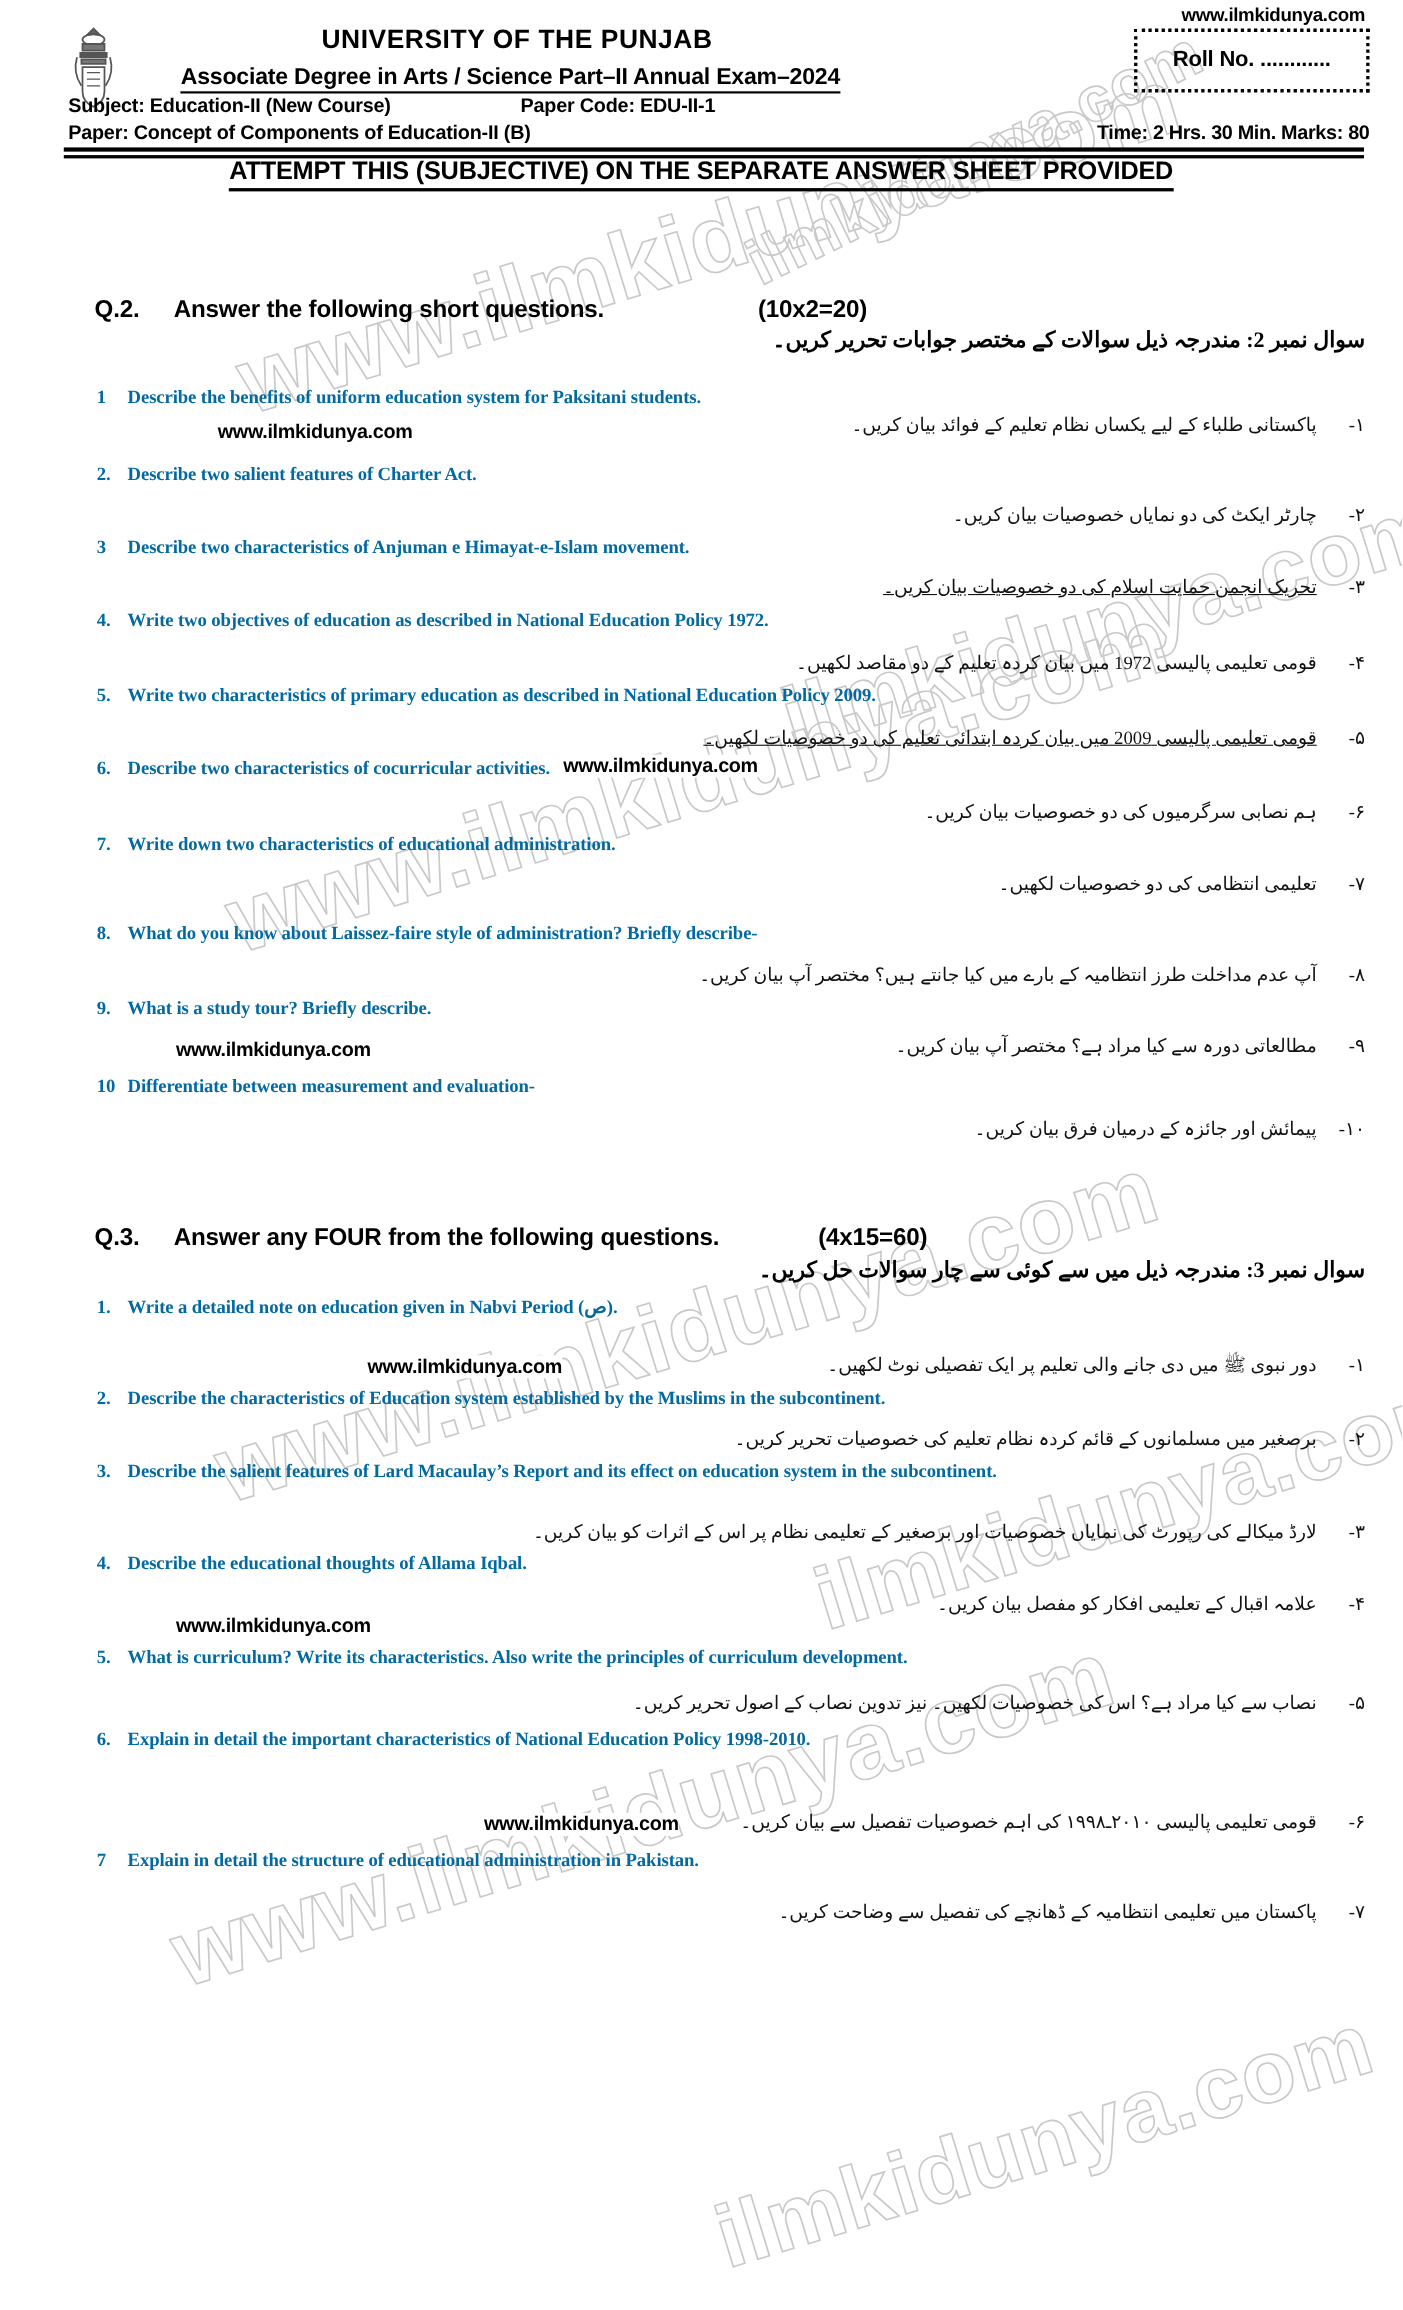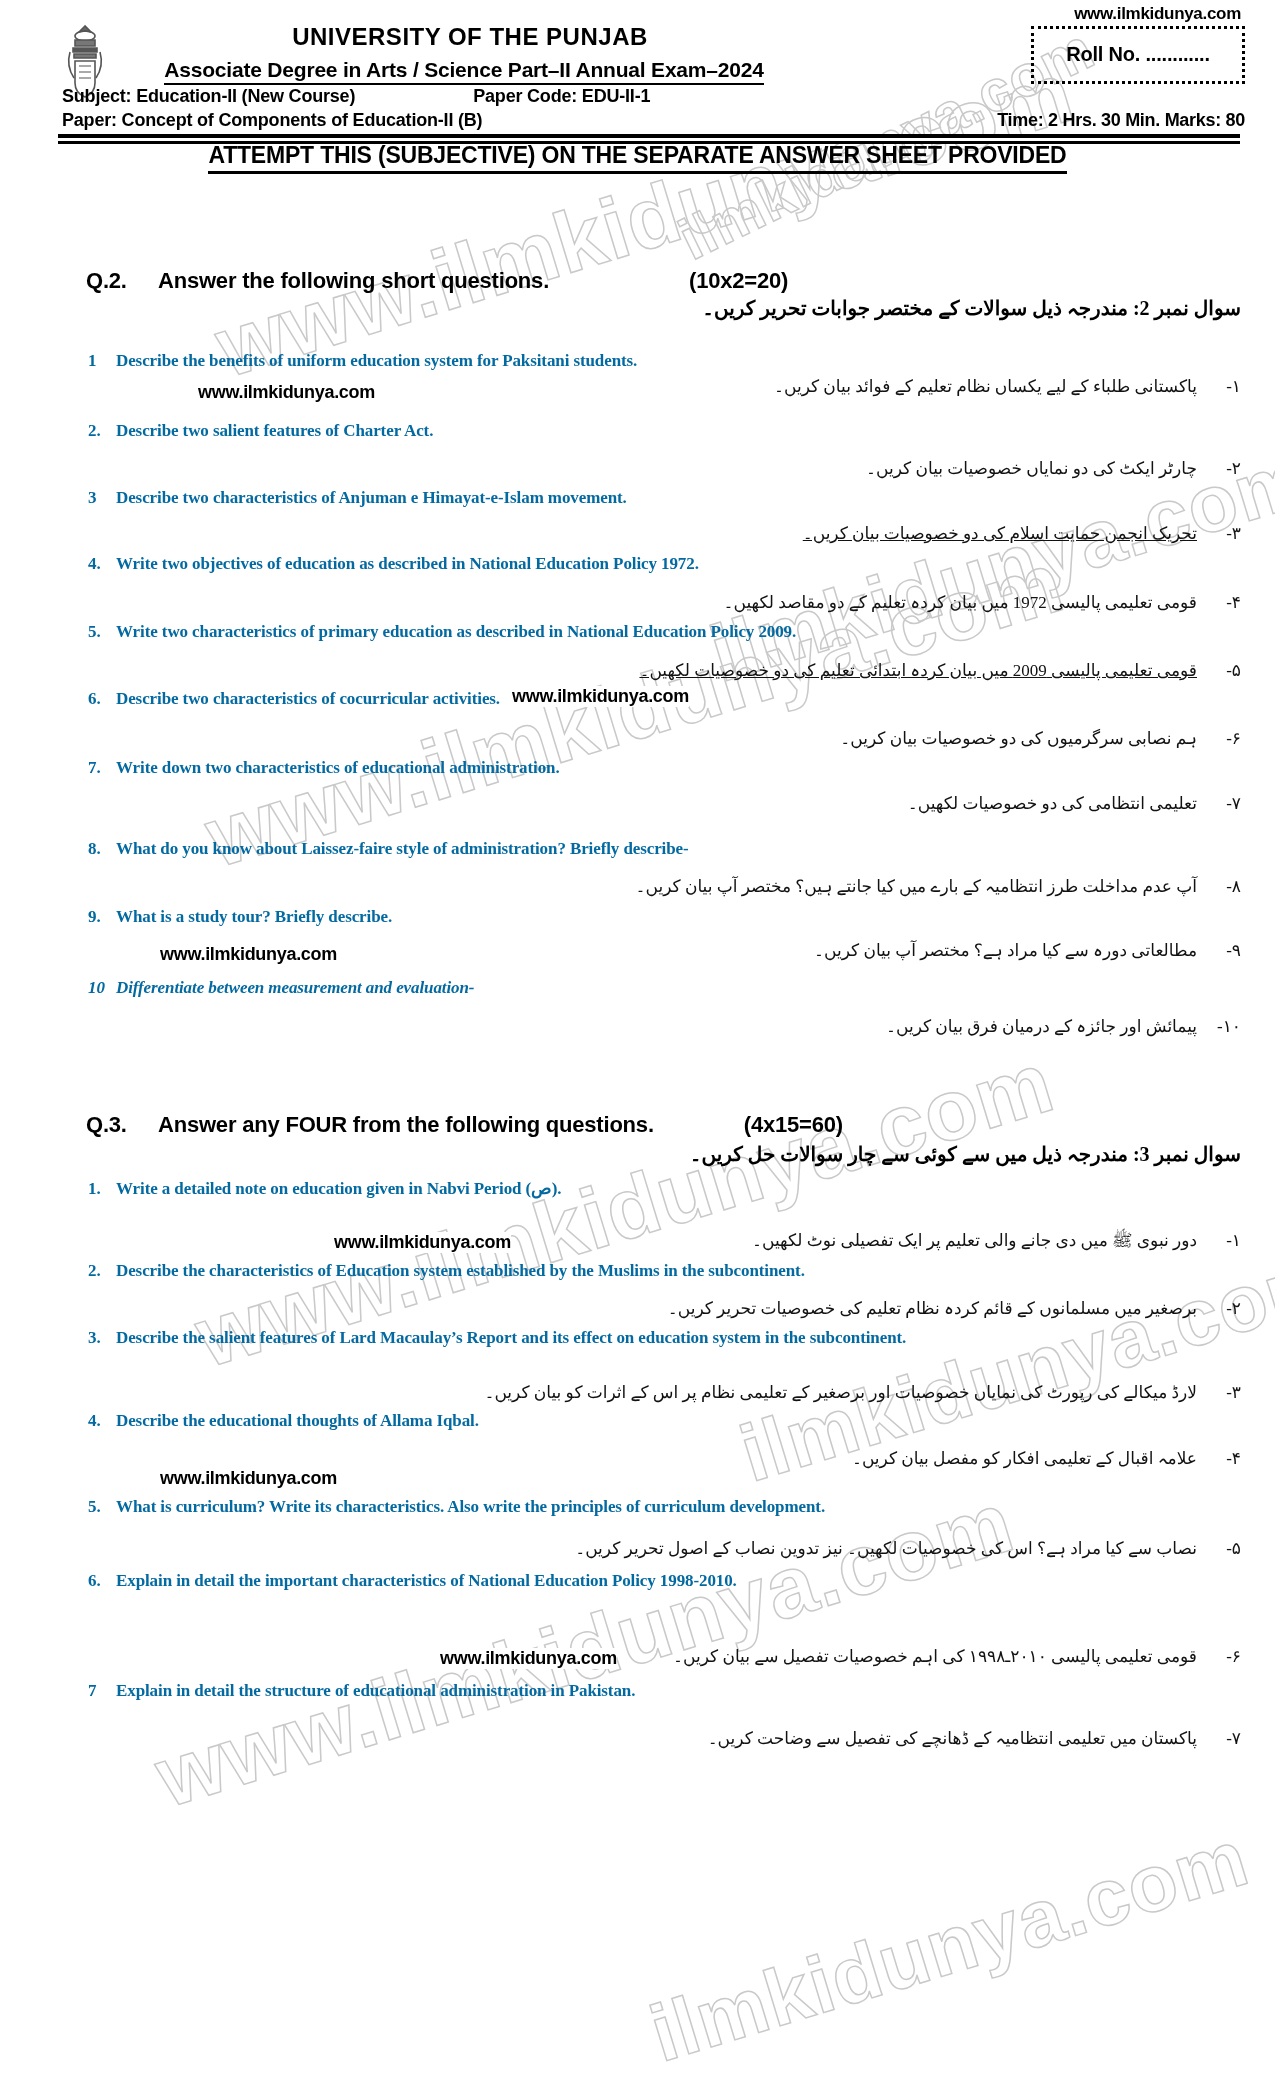--- a/index.html
+++ b/index.html
@@ -338,21 +338,21 @@
   </div>
 
   <div class="qen" style="left:88px; top:906px; width:600px;">
     <span class="num">9.</span><span class="body">What is a study tour? Briefly describe.</span>
   </div>
   <div class="site-inline" style="left:160px; top:944px;">www.ilmkidunya.com</div>
   <div class="qur" style="top:940px;">
     <span class="unum">۹-</span><span>مطالعاتی دورہ سے کیا مراد ہے؟ مختصر آپ بیان کریں۔</span>
   </div>
 
-  <div class="qen" style="left:88px; top:977px; width:700px;font-style:italic;">
+  <div class="qen" style="left:88px; top:977px; width:700px;">
     <span class="num">10</span><span class="body">Differentiate between measurement and evaluation-</span>
   </div>
   <div class="qur" style="top:1016px;">
     <span class="unum">۱۰-</span><span>پیمائش اور جائزہ کے درمیان فرق بیان کریں۔</span>
   </div>
 
   <div class="qhead" style="left:86px; top:1112px;">
     <span class="qno">Q.3.</span><span>Answer any FOUR from the following questions.</span><span class="marks" style="width:90px"></span><span class="marks">(4x15=60)</span>
   </div>
   <div class="qhead-ur" style="right:34px; top:1142px;">سوال نمبر 3:  مندرجہ ذیل میں سے  کوئی سے چار سوالات حل کریں۔</div>

